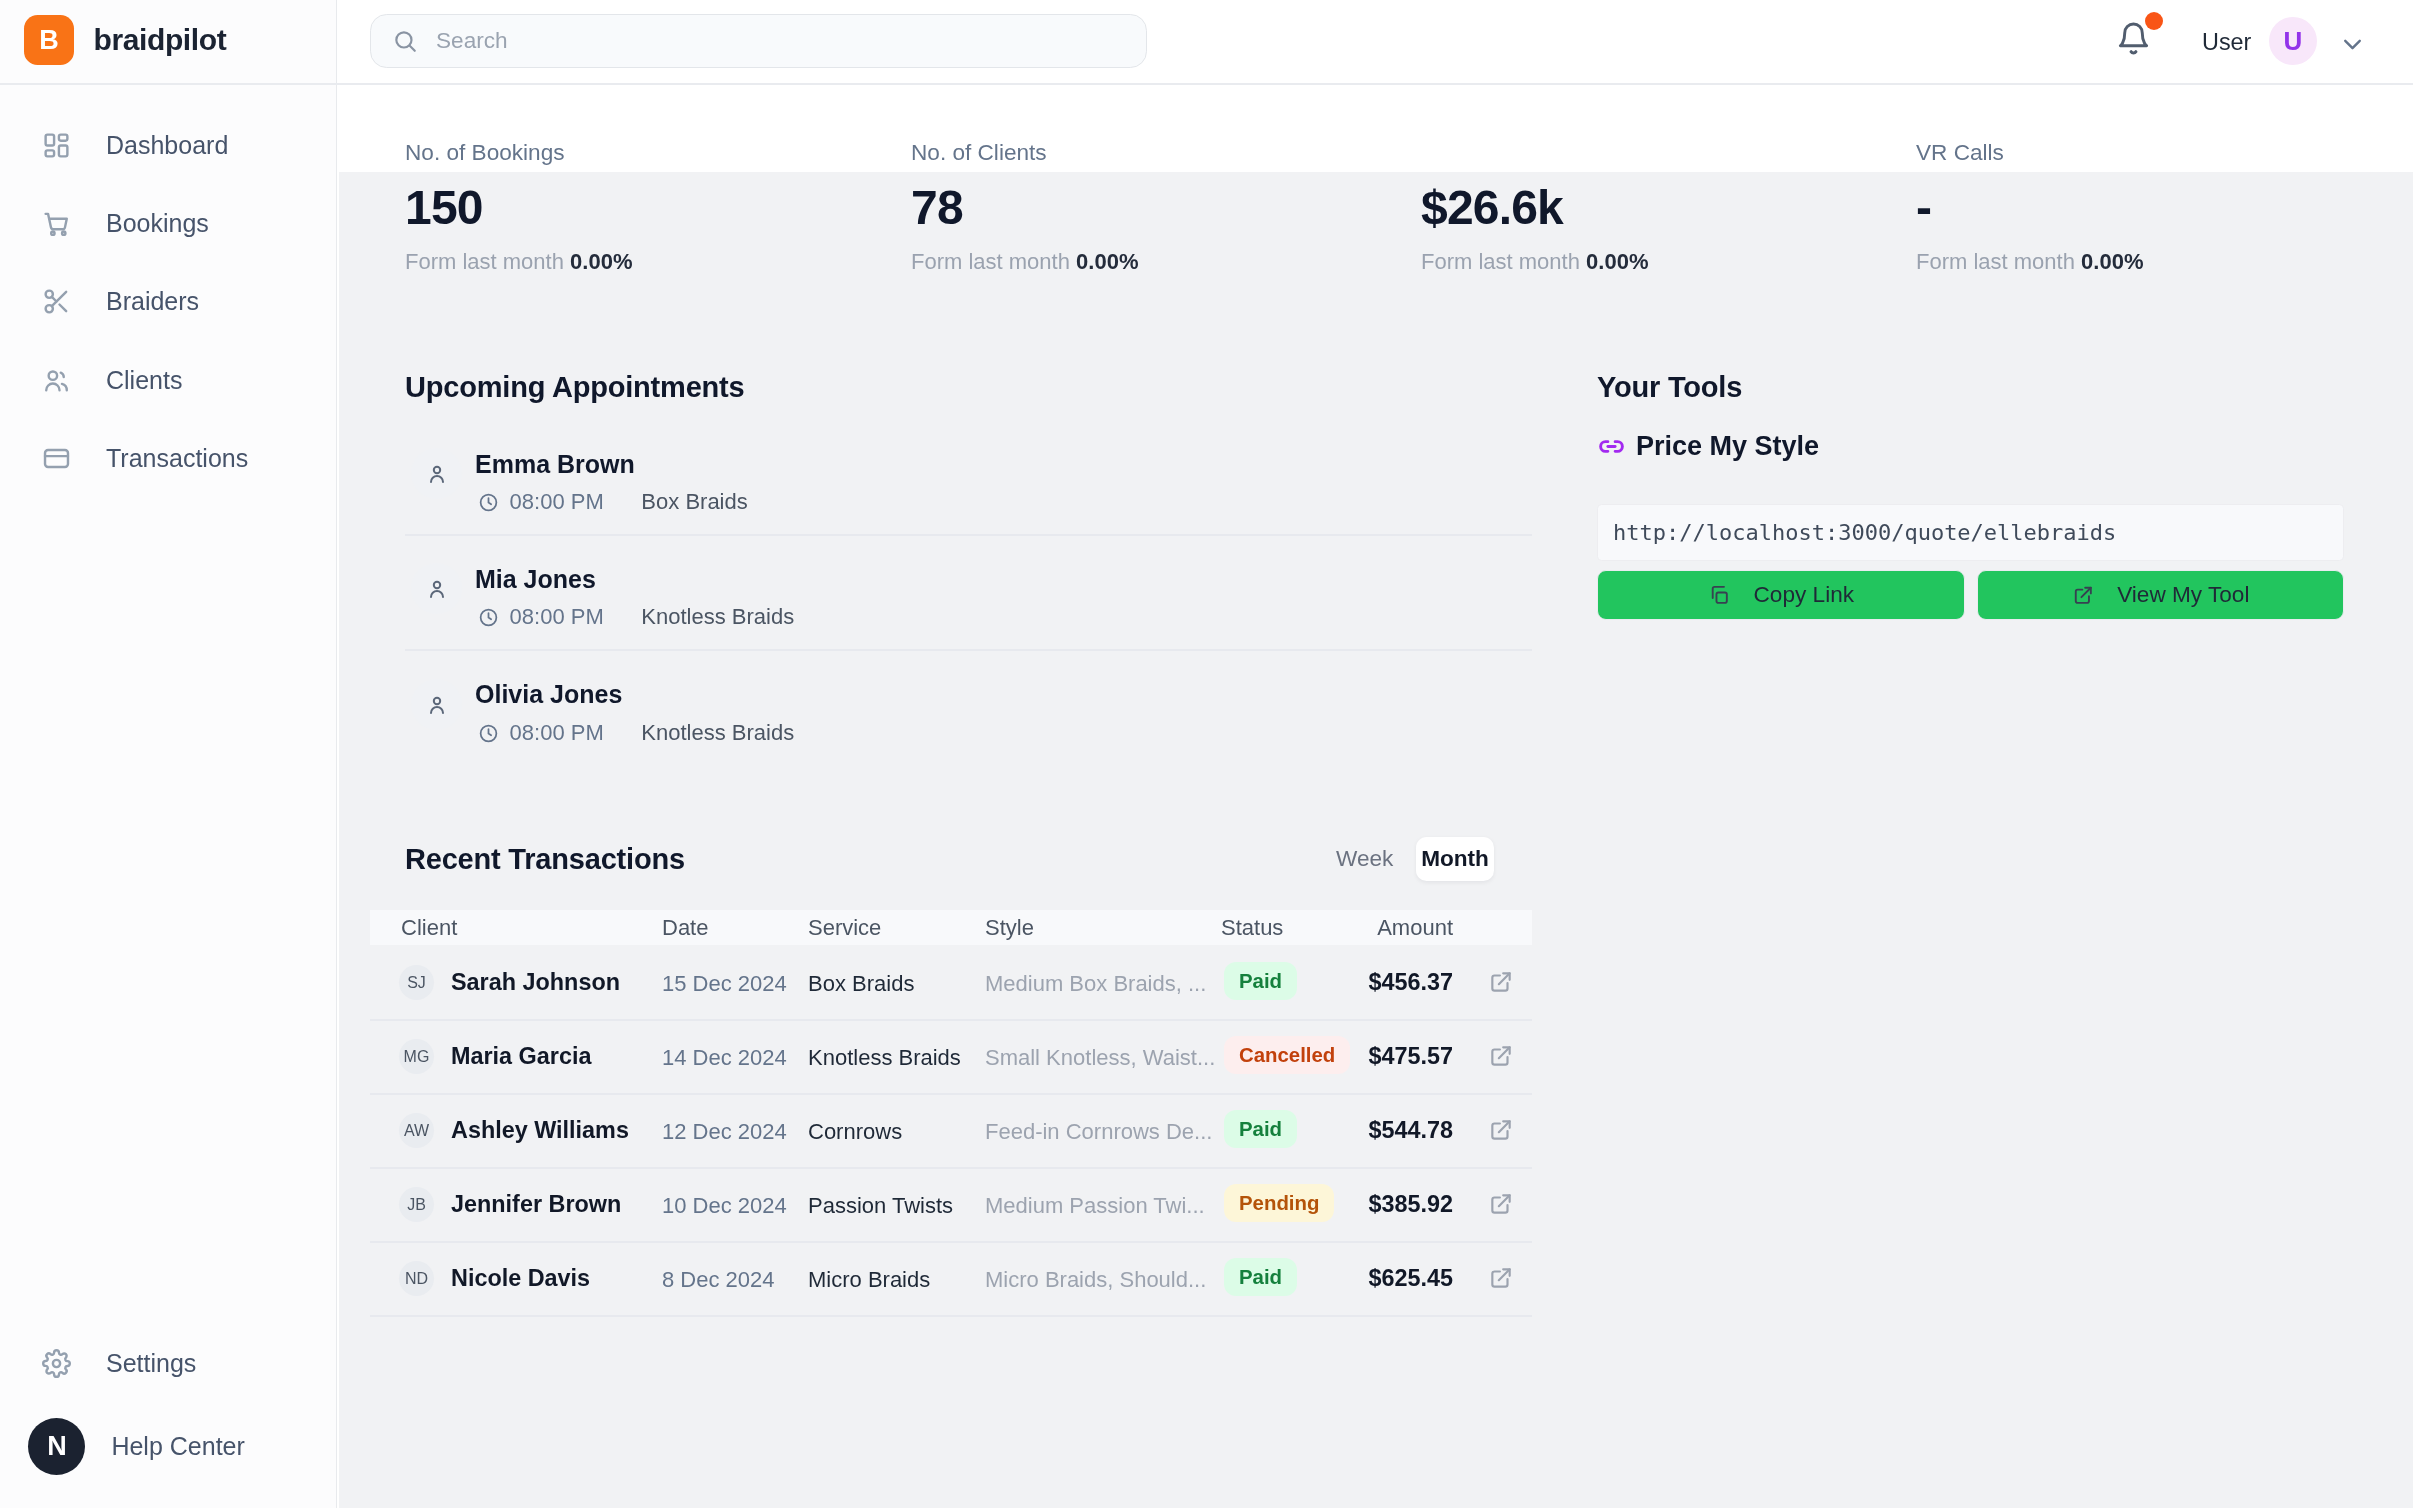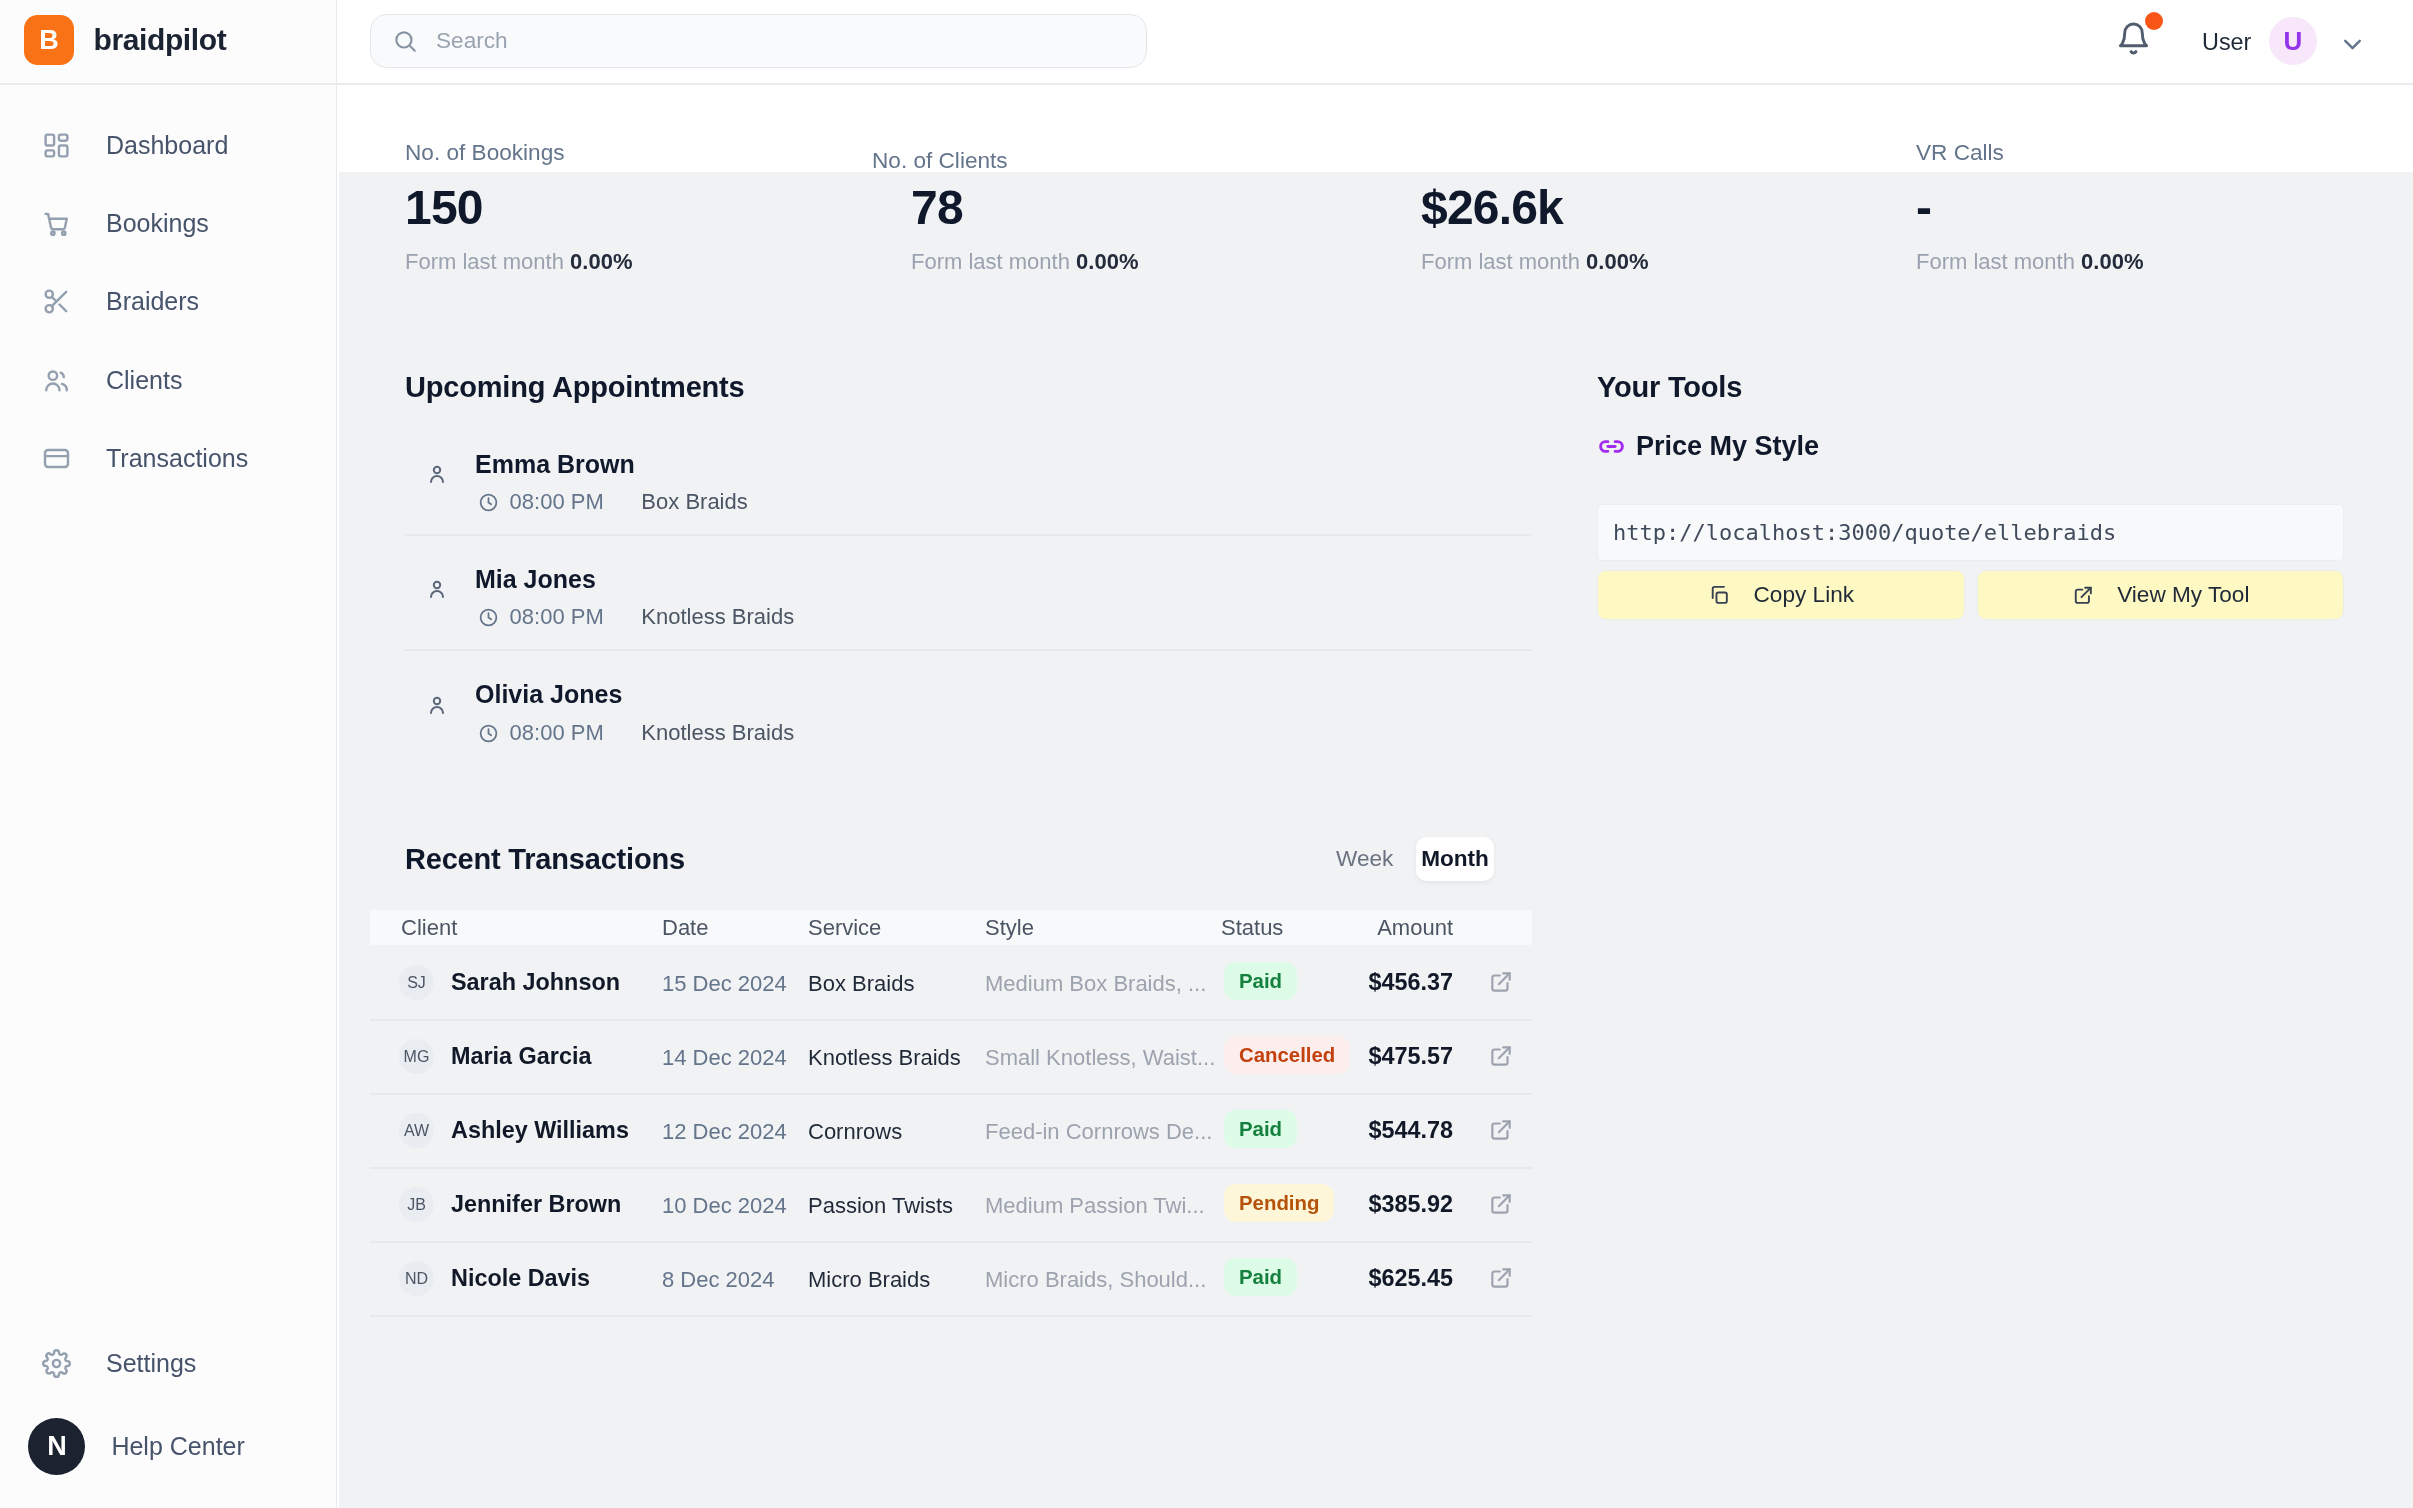--- a/index.html
+++ b/index.html
@@ -99,21 +99,21 @@
   .tool-head { display:flex; align-items:center; gap:10px; }
   .tool-head svg { width:29px; height:29px; stroke:#a229f0; }
   .tool-name { font-size:27px; font-weight:600; color:#10182b; }
   .url-box {
     left:1597px; top:504px; width:747px; height:57px;
     background:#f8f9fb; border:1.5px solid #ededf0; border-radius:4.5px;
     display:flex; align-items:center; padding-left:15px;
   }
   .url-text { font-family:"DejaVu Sans Mono", monospace; font-size:22px; color:#3f4a5a; }
   .tool-btn {
-    top:570px; height:50px; background:#fef9c3; border:1.5px solid #eaecef; border-radius:9px;
+    top:570px; height:50px; background:#22c55e; border:1.5px solid #eaecef; border-radius:9px;
     display:flex; align-items:center; justify-content:center; gap:23px;
     font-size:22.6px; color:#1f2937; cursor:pointer;
   }
   .tool-btn svg { width:22.6px; height:22.6px; stroke:#374151; }
 
   
   .toggle-week { left:1336px; top:846px; font-size:22.6px; color:#6b7280; cursor:pointer; }
   .toggle-month {
     left:1416px; top:837px; width:78px; height:44px; background:#ffffff;
     border-radius:10.6px; box-shadow:0 1.5px 4.5px rgba(15,23,42,0.06);
@@ -236,21 +236,21 @@
 <div class="abs user-avatar">
     <span>U</span>
   </div>
 <div class="abs chevron">
   <svg viewBox="0 0 24 24" fill="none" stroke-width="2" stroke-linecap="round" stroke-linejoin="round">
       <polyline points="6 9 12 15 18 9"></polyline>
     </svg>
 </div>
 
 <div class="abs stat-label" style="left:405px;">No. of Bookings</div>
-<div class="abs stat-label" style="left:872px;margin-top:8px;">No. of Clients</div>
+<div class="abs stat-label" style="left:911px;">No. of Clients</div>
 <div class="abs stat-label" style="left:1421px;margin-top:28px;">Revenue</div>
 <div class="abs stat-label" style="left:1916px;">VR Calls</div>
 
 <div class="abs panel"></div>
 
 <div class="abs stat-value" style="left:405px; top:180px;">150</div>
 <div class="abs stat-value" style="left:911px; top:180px;">78</div>
 <div class="abs stat-value" style="left:1421px; top:180px;">$26.6k</div>
 <div class="abs stat-value" style="left:1916px; top:180px;">-</div>
 

